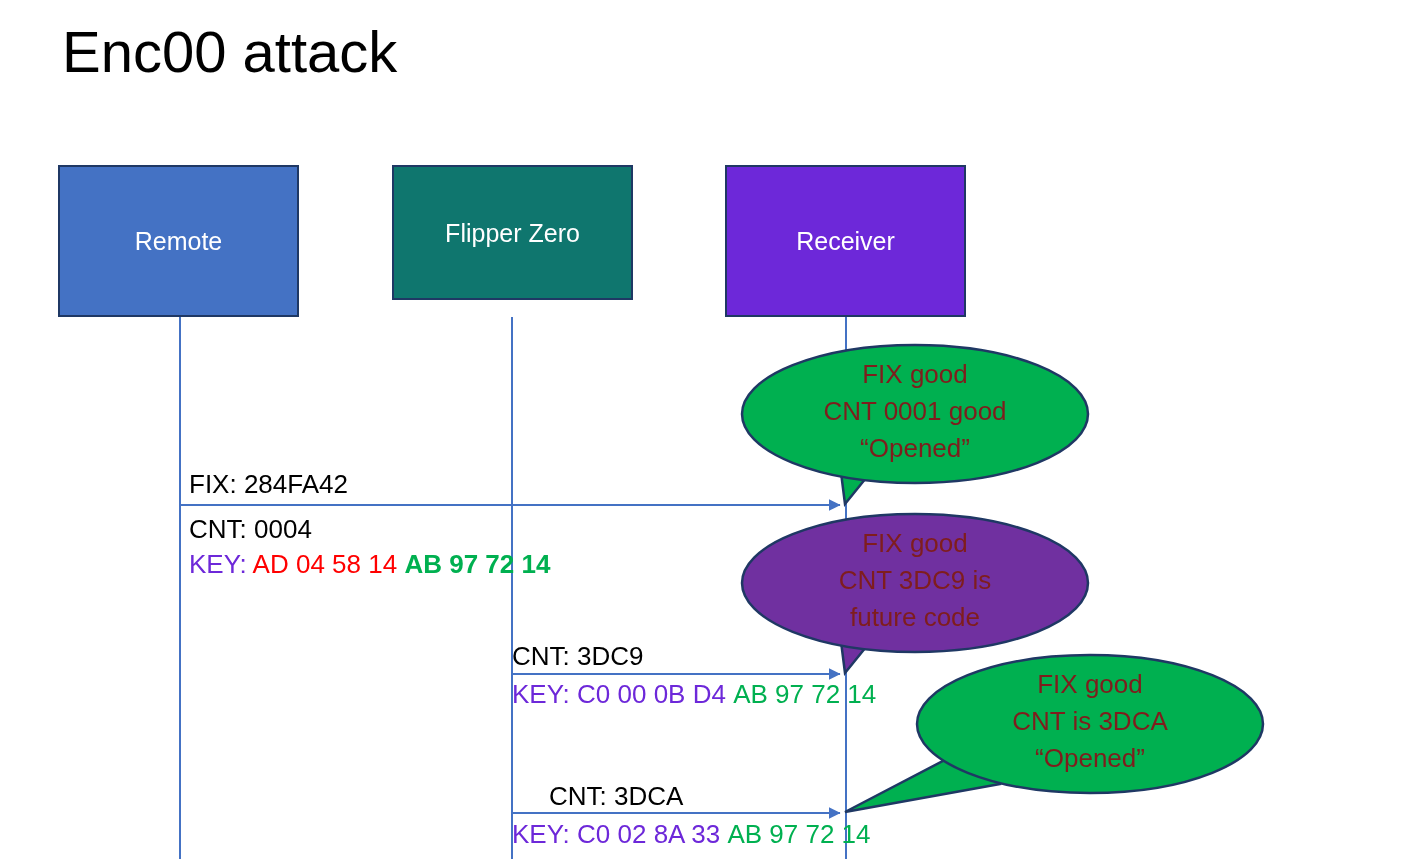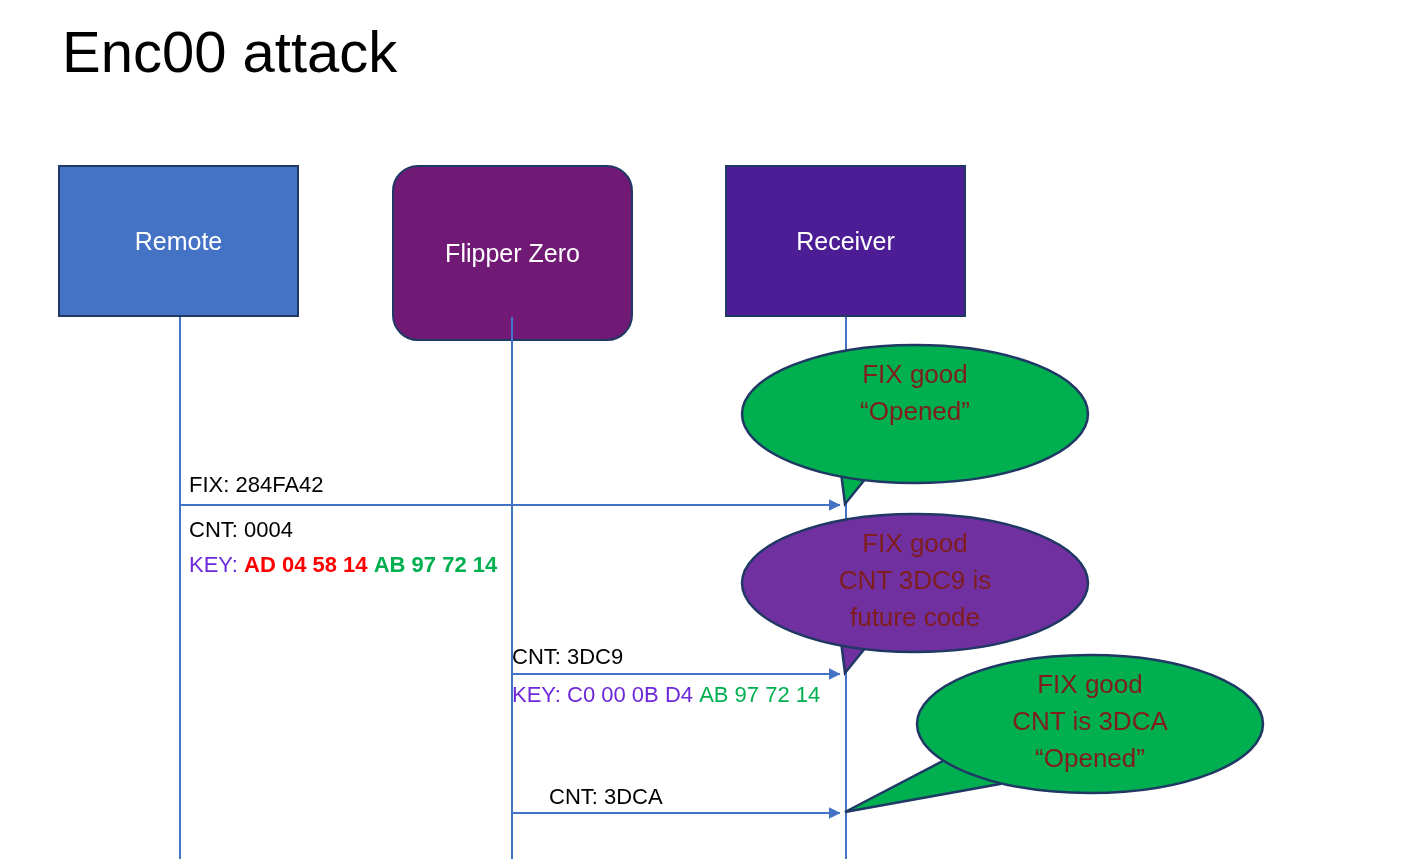--- a/index.html
+++ b/index.html
@@ -46,49 +46,49 @@
     border: 2px solid #1F3864;
     display: flex;
     align-items: center;
     justify-content: center;
     color: #ffffff;
     font-size: 25px;
     line-height: 30px;
     font-weight: 400;
   }
   #actor-remote   { left: 58px;  top: 165px; width: 241px; height: 152px; background: #4472C4; }
-  #actor-flipper  { left: 392px; top: 165px; width: 241px; height: 176px; background: #701a75; border-radius: 26px; }
-  #actor-receiver { left: 725px; top: 165px; width: 241px; height: 152px; background: #4c1d95; }
+  #actor-flipper  { left: 392px; top: 165px; width: 241px; height: 135px; background: #0f766e; }
+  #actor-receiver { left: 725px; top: 165px; width: 241px; height: 152px; background: #6d28d9; }
 
   
   #overlay {
     position: absolute;
     left: 0; top: 0;
     width: 1408px;
     height: 859px;
     pointer-events: none;
   }
 
   
   .msg {
     position: absolute;
-    font-size: 22px;
+    font-size: 26px;
     line-height: 33px;
     white-space: nowrap;
     color: #000000;
   }
   .hex-red   { color: #FF0000; }
   .hex-green { color: #00B050; }
   .hex-black { color: #6d28d9; }
 
   #msg1-fix { left: 189px; top: 468px; }
   #msg1-cnt { left: 189px; top: 513px; }
   #msg1-key { left: 189px; top: 548px; font-weight: 400; }
   #msg1-key .hex-green { font-weight: bold; }
-  #msg1-key .hex-red { font-weight: 700; margin-top: 39px; }
+  #msg1-key .hex-red { font-weight: 400; margin-top: 39px; }
 
   #msg2-cnt { left: 512px; top: 640px; }
   #msg2-key { left: 512px; top: 678px; }
 
   #msg3-cnt { left: 512px; top: 780px; padding-left: 37px; }
   #msg3-key { left: 512px; top: 818px; }
 
   
   .callout-text {
     position: absolute;
@@ -156,23 +156,27 @@
   <div class="msg" id="msg1-key">
     <span class="hex-black">KEY: </span><span class="hex-red">AD 04 58 14</span><span class="hex-black">&nbsp;</span><span class="hex-green">AB 97 72 14</span>
   </div>
 
   <div class="msg" id="msg2-cnt">CNT: 3DC9</div>
   <div class="msg" id="msg2-key">
     <span class="hex-black">KEY: </span><span class="hex-black">C0 00 0B D4</span><span class="hex-black">&nbsp;</span><span class="hex-green">AB 97 72 14</span>
   </div>
 
   <div class="msg" id="msg3-cnt">CNT: 3DCA</div>
+  <div class="msg" id="msg3-key">
+    <span class="hex-black">KEY: </span><span class="hex-black">C0 02 8A 33</span><span class="hex-black">&nbsp;</span><span class="hex-green">AB 97 72 14</span>
+  </div>
 
   <div class="callout-text" id="callout1-text">
     <div>FIX good</div>
+    <div>CNT 0001 good</div>
     <div>“Opened”</div>
   </div>
 
   <div class="callout-text" id="callout2-text">
     <div>FIX good</div>
     <div>CNT 3DC9 is</div>
     <div>future code</div>
   </div>
 
   <div class="callout-text" id="callout3-text">

